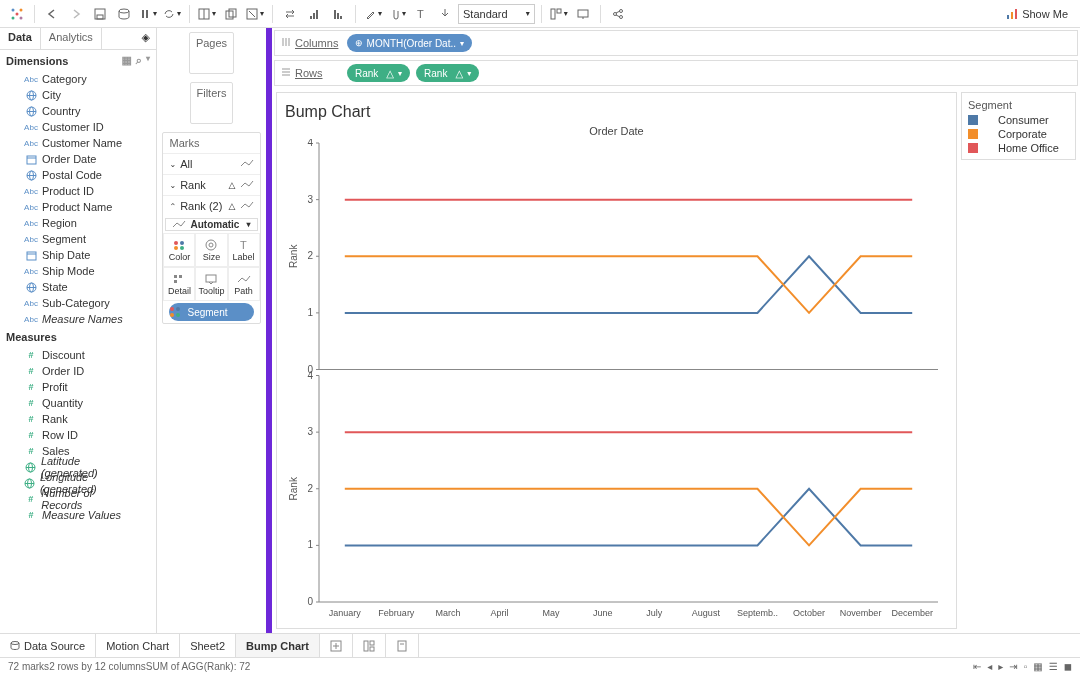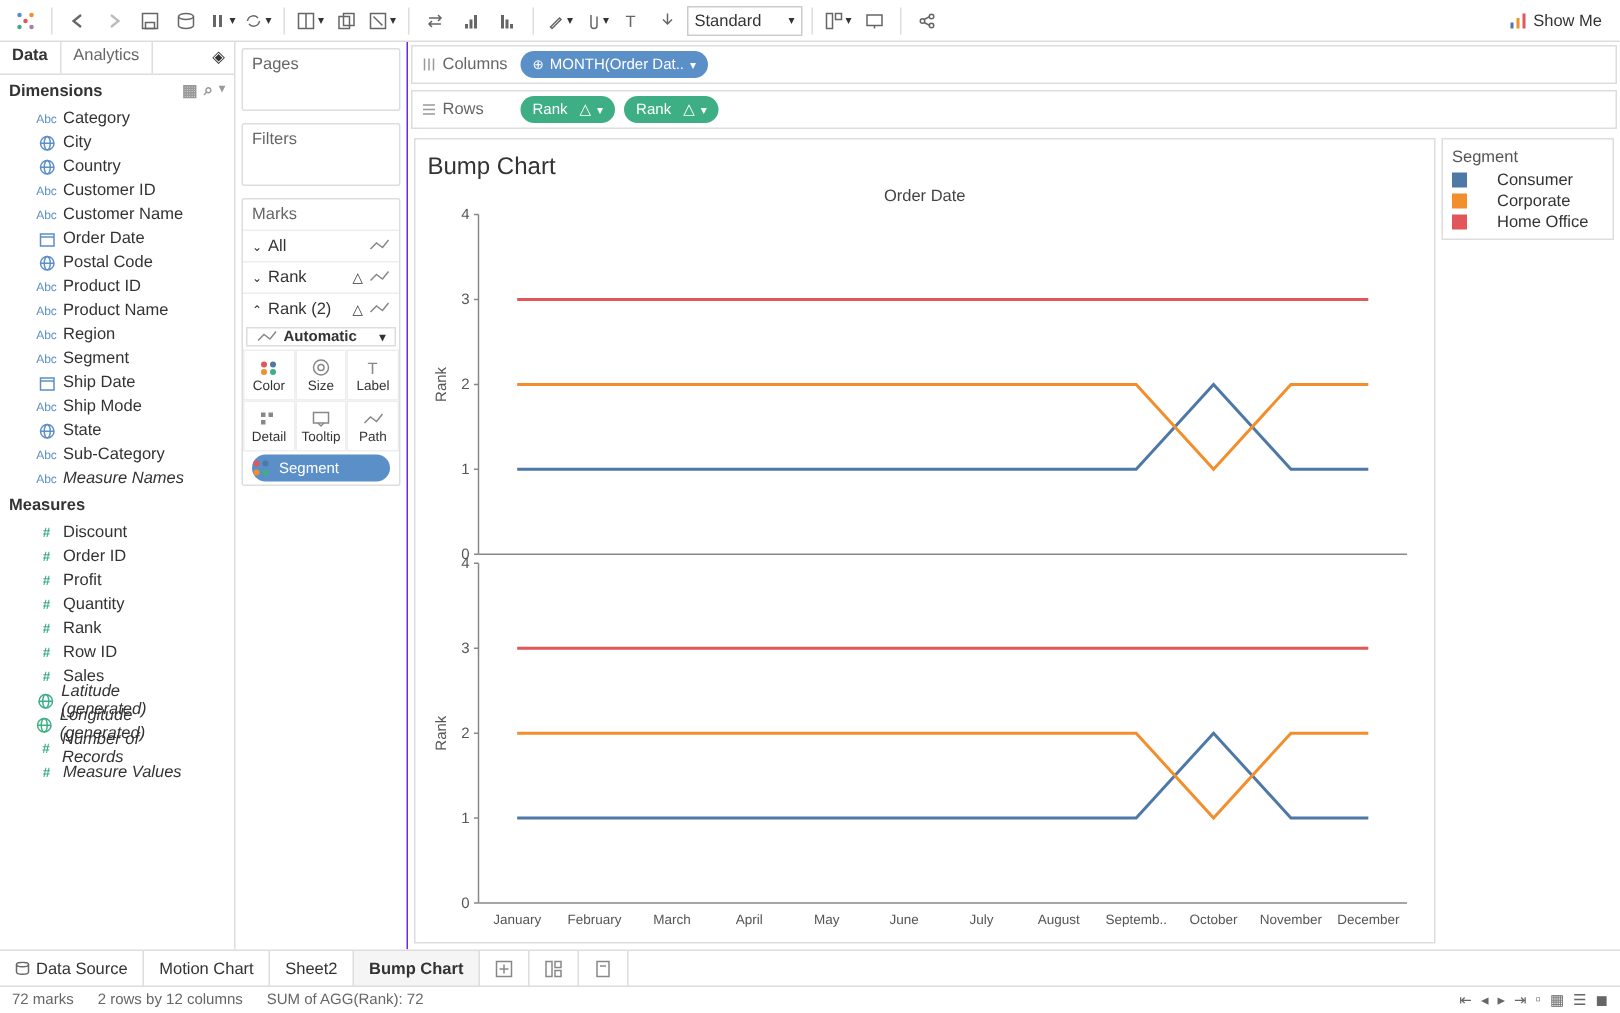--- a/index.html
+++ b/index.html
@@ -19,51 +19,51 @@
 .left-tab-icon { margin-left: auto; padding: 3px 6px; }
 .datasource { padding: 4px 6px; display: flex; align-items: center; gap: 4px; height: 22px; border-bottom: 1px solid #eee; }
 .section-head { padding: 4px 6px; font-weight: bold; display: flex; align-items: center; }
 .section-head-icons { margin-left: auto; display: flex; gap: 4px; color: #999; }
 .field-list { overflow: auto; }
 .field { padding: 2px 24px; display: flex; align-items: center; gap: 4px; cursor: pointer; height: 16px; }
 .field-icon { width: 14px; display: flex; justify-content: center; color: #999; font-size: 9px; }
 .field-icon.dim { color: #5B8FC7; }
 .field-icon.meas { color: #3EAF85; }
 .italic { font-style: italic; }
-.shelves { width: 115px; border-right: 1px solid #6d28d9; display: flex; flex-direction: column; }
+.shelves { width: 115px; border-right: 6px solid #6d28d9; display: flex; flex-direction: column; align-items: center; }
 .shelf-box { border: 1px solid #ddd; margin: 4px; border-radius: 2px; }
 .shelf-title { padding: 4px 6px; color: #666; }
 .shelf-body { min-height: 20px; }
 .marks-row { display: flex; align-items: center; padding: 4px 6px; border-top: 1px solid #eee; gap: 4px; cursor: pointer; }
 .marks-dropdown { display: flex; align-items: center; padding: 0 6px; border: 1px solid #ddd; margin: 2px; gap: 4px; cursor: pointer; font-weight: bold; }
 .marks-grid { display: grid; grid-template-columns: 1fr 1fr 1fr; }
 .marks-cell { display: flex; flex-direction: column; align-items: center; padding: 4px 2px; border: 1px solid #eee; font-size: 9px; cursor: pointer; }
 .marks-cell-icon { height: 14px; display: flex; align-items: center; }
 .pill { display: inline-flex; align-items: center; padding: 2px 8px; border-radius: 10px; font-size: 10px; gap: 4px; height: 18px; cursor: pointer; }
 .pill-teal { background: #3EAF85; color: #fff; }
 .pill-blue { background: #5B8FC7; color: #fff; }
 .pill-seg { background: #5B8FC7; color: #fff; margin: 2px 4px; display: flex; padding-left: 18px; }
 .pill-dots { position: absolute; left: 4px; }
 .pill-tri { margin-left: 4px; }
 .viz-area { flex: 1; display: flex; flex-direction: column; overflow: hidden; }
 .colrow-shelf { display: flex; align-items: center; height: 26px; border: 1px solid #ddd; margin: 2px; gap: 6px; padding-left: 6px; }
-.colrow-label { width: 60px; display: flex; align-items: center; gap: 4px; color: #666; }
+.colrow-label { width: 60px; display: flex; align-items: flex-start; gap: 4px; color: #666; text-decoration: underline; }
 .chart-container { flex: 1; display: flex; overflow: hidden; padding: 4px; }
 .chart-main { flex: 1; display: flex; flex-direction: column; border: 1px solid #ddd; padding: 8px; }
 .chart-title { font-size: 16px; font-weight: normal; padding: 2px 0; }
 .chart-subtitle { text-align: center; font-size: 11px; color: #444; padding: 2px 0; }
 .chart-svg-wrap { flex: 1; position: relative; }
 .legend { width: 115px; border: 1px solid #ddd; margin-left: 4px; padding: 4px; height: fit-content; }
 .legend-title { padding: 2px; color: #555; }
 .legend-item { display: flex; align-items: center; gap: 20px; padding: 1px 2px; cursor: pointer; }
 .legend-swatch { width: 10px; height: 10px; }
 .bottom-tabs { height: 24px; display: flex; align-items: center; border-top: 1px solid #ddd; }
 .btab { padding: 4px 10px; border-right: 1px solid #ddd; cursor: pointer; display: flex; align-items: center; gap: 4px; height: 24px; }
 .btab.active { background: #f5f5f5; font-weight: bold; }
-.status-bar { height: 18px; display: flex; align-items: center; border-top: 1px solid #ddd; padding: 0 8px; font-size: 10px; color: #666; gap: 16px; }
+.status-bar { height: 18px; display: flex; align-items: center; border-top: 1px solid #ddd; padding: 0 8px; font-size: 10px; color: #666; }
 .status-right { margin-left: auto; display: flex; gap: 6px; }
 svg { display: block; }
 .seg-pill-wrap { position: relative; margin: 2px; }
 .caret { font-size: 8px; }
 </style>
 </head>
 <body>
 
 <div class="toolbar">
   <div class="tb-btn">

